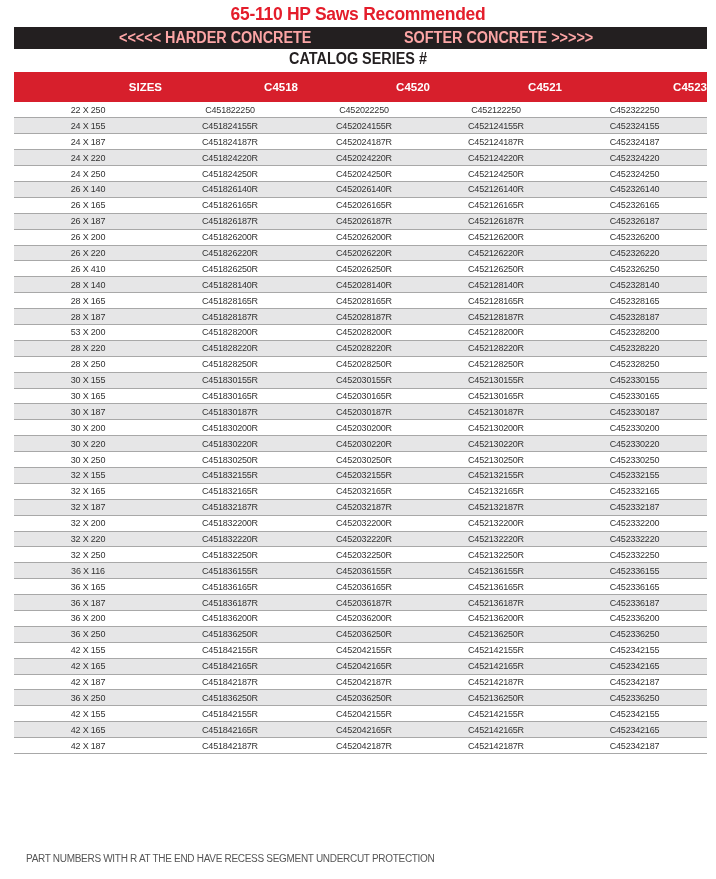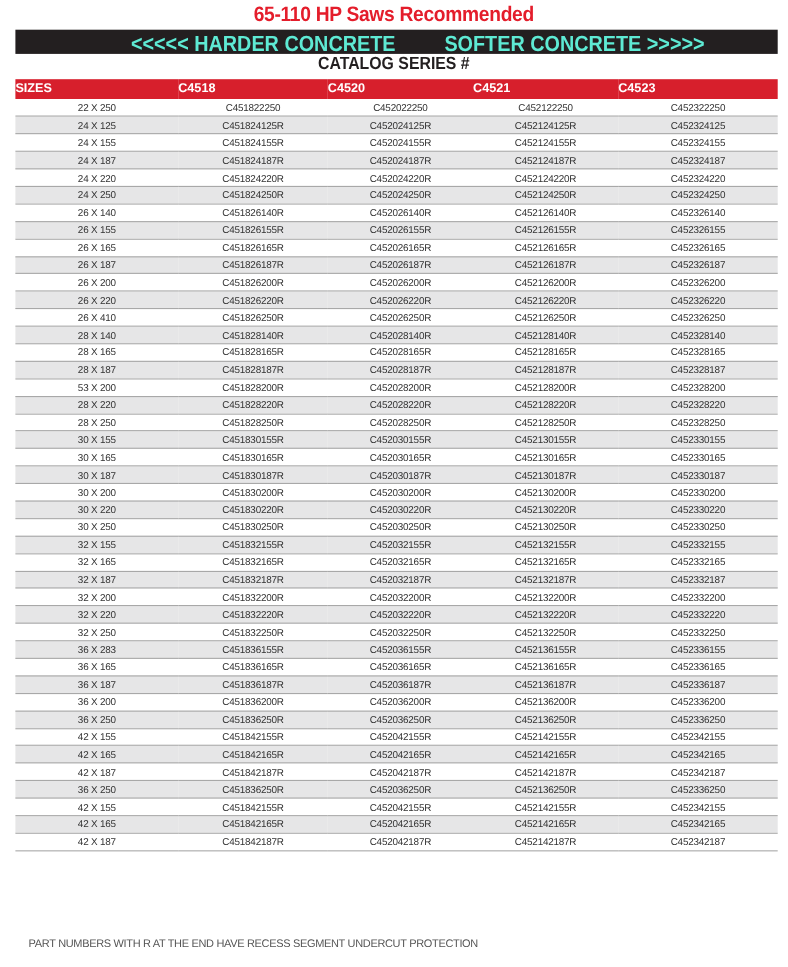--- a/index.html
+++ b/index.html
@@ -5,40 +5,40 @@
   * { box-sizing: border-box; margin: 0; padding: 0; }
   html, body { width: 716px; height: 879px; background: #ffffff; overflow: hidden; }
   body { font-family: "Liberation Sans", sans-serif; position: relative; }
   .title {
     position: absolute; left: 0; top: 3px; width: 716px; text-align: center;
     color: #e41d2b; font-weight: bold; font-size: 19px; letter-spacing: -0.3px;
     font-family: "Liberation Sans", sans-serif; transform: scaleX(0.92);
   }
   .blackbar {
     position: absolute; left: 14px; top: 27px; width: 693px; height: 22px;
-    background: #231f20; color: #5eead4; font-weight: bold; font-size: 20px;
+    background: #231f20; color: #fca5a5; font-weight: bold; font-size: 16px;
   }
   .blackbar .left { position: absolute; left: 105px; top: 2px; transform: scaleX(0.9); transform-origin: left; }
   .blackbar .right { position: absolute; left: 390px; top: 2px; transform: scaleX(0.9); transform-origin: left; }
   .series {
     position: absolute; left: 0; top: 50px; width: 716px; text-align: center;
     font-weight: bold; font-size: 16px; color: #231f20; transform: scaleX(0.9);
   }
   table.grid {
     position: absolute; left: 14px; top: 72px; width: 693px;
     border-collapse: collapse; table-layout: fixed;
   }
   table.grid col.c0 { width: 148px; }
   table.grid col.c1 { width: 136px; }
   table.grid col.c2 { width: 132px; }
   table.grid col.c3 { width: 132px; }
   table.grid col.c4 { width: 145px; }
   thead th {
     background: #d71f2c; color: #ffffff; font-size: 11.5px; font-weight: bold;
-    height: 18px; text-align: left; padding: 0; line-height: 18px; margin-top: 24px;
+    height: 30px; text-align: right; padding: 0; line-height: 18px; margin-top: 24px;
   }
   tbody td {
     font-size: 9px; color: #333333; text-align: center; height: 15.9px;
     line-height: 14px; padding: 0; border-bottom: 1.5px solid #a8a8a8;
     letter-spacing: -0.2px;
   }
   tbody tr:nth-child(even) td { background: #e6e6e7; }
   tbody tr:nth-child(odd) td { background: #ffffff; }
   .footnote {
     position: absolute; left: 14px; top: 853px; font-size: 10px; color: #555555;
@@ -77,27 +77,20 @@
   </thead>
   <tbody id="rows">
       <tr>
         <td>22 X 250</td>
         <td>C451822250</td>
         <td>C452022250</td>
         <td>C452122250</td>
         <td>C452322250</td>
       </tr>
       <tr>
-        <td>24 X 125</td>
-        <td>C451824125R</td>
-        <td>C452024125R</td>
-        <td>C452124125R</td>
-        <td>C452324125</td>
-      </tr>
-      <tr>
         <td>24 X 155</td>
         <td>C451824155R</td>
         <td>C452024155R</td>
         <td>C452124155R</td>
         <td>C452324155</td>
       </tr>
       <tr>
         <td>24 X 187</td>
         <td>C451824187R</td>
         <td>C452024187R</td>
@@ -119,27 +112,20 @@
         <td>C452324250</td>
       </tr>
       <tr>
         <td>26 X 140</td>
         <td>C451826140R</td>
         <td>C452026140R</td>
         <td>C452126140R</td>
         <td>C452326140</td>
       </tr>
       <tr>
-        <td>26 X 155</td>
-        <td>C451826155R</td>
-        <td>C452026155R</td>
-        <td>C452126155R</td>
-        <td>C452326155</td>
-      </tr>
-      <tr>
         <td>26 X 165</td>
         <td>C451826165R</td>
         <td>C452026165R</td>
         <td>C452126165R</td>
         <td>C452326165</td>
       </tr>
       <tr>
         <td>26 X 187</td>
         <td>C451826187R</td>
         <td>C452026187R</td>
@@ -287,21 +273,21 @@
         <td>C452332220</td>
       </tr>
       <tr>
         <td>32 X 250</td>
         <td>C451832250R</td>
         <td>C452032250R</td>
         <td>C452132250R</td>
         <td>C452332250</td>
       </tr>
       <tr>
-        <td>36 X 283</td>
+        <td>36 X 116</td>
         <td>C451836155R</td>
         <td>C452036155R</td>
         <td>C452136155R</td>
         <td>C452336155</td>
       </tr>
       <tr>
         <td>36 X 165</td>
         <td>C451836165R</td>
         <td>C452036165R</td>
         <td>C452136165R</td>

